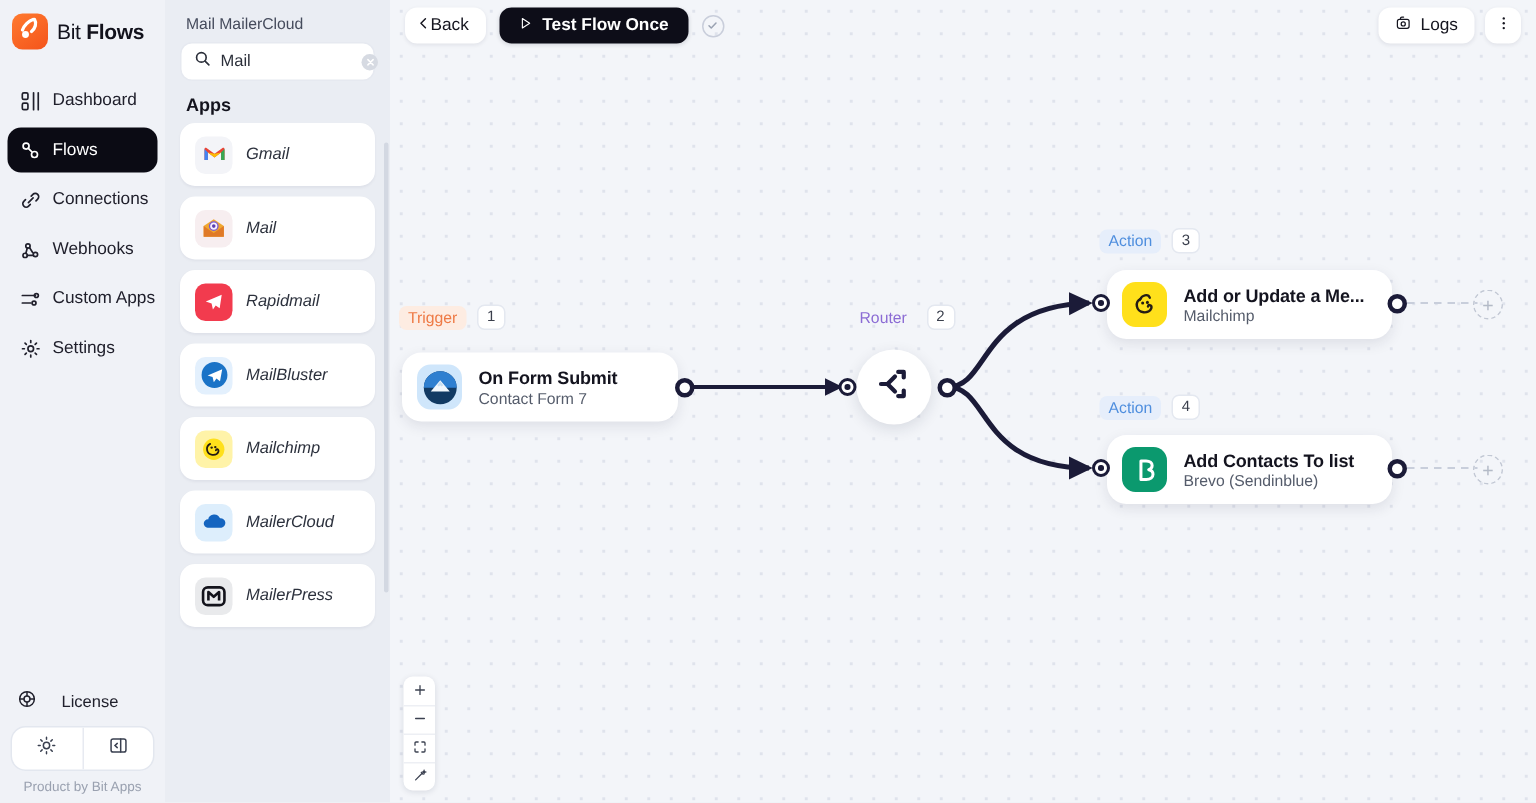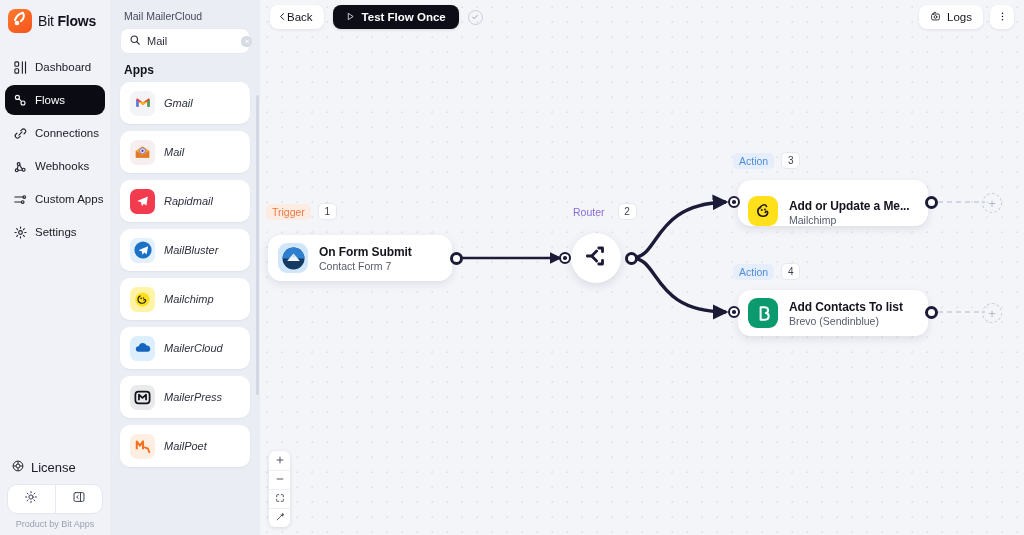--- a/index.html
+++ b/index.html
@@ -38,22 +38,22 @@
     height: 30px; padding: 0 8px; border-radius: 9px;
     font-size: 11.5px; color: #20202c; cursor: pointer;
     white-space: nowrap;
   }
   .nav-item.active { background: #0b0b14; color: #ffffff; }
   .nav-item .ic { width: 15px; height: 15px; flex: 0 0 15px; display:flex; align-items:center; justify-content:center;}
   .nav-item svg { width: 15px; height: 15px; display: block; }
 
   .leftnav-footer { position: absolute; left: 0; bottom: 6px; width: 110px; padding: 0 7px; }
   .license-row {
-    display: flex; align-items: center; gap: 6px;
-    font-size: 13px; color: #20202c; padding: 3px 4px 8px 4px; cursor: pointer;
+    display: flex; align-items: center; gap: 16px;
+    font-size: 11px; color: #20202c; padding: 3px 4px 8px 4px; cursor: pointer;
   }
   .license-row svg { width: 14px; height: 14px; }
   .toggle-pair {
     display: flex; background: #fff; border-radius: 10px; overflow: hidden;
     border: 1px solid #e3e7ef;
   }
   .toggle-pair > div {
     flex: 1; height: 28px; display: flex; align-items: center; justify-content: center; cursor: pointer;
   }
   .toggle-pair > div + div { border-left: 1px solid #e7eaf1; }
@@ -430,29 +430,20 @@
       <div class="app-card">
         <span class="app-ico" style="background:#e9eaec">
           <svg viewBox="0 0 24 24" width="19" height="19">
               <rect x="3" y="4.5" width="18" height="15" rx="4" fill="none" stroke="#13131b" stroke-width="2.2"></rect>
               <path d="M7.5 15.5v-7l4.5 4 4.5-4v7" fill="none" stroke="#13131b" stroke-width="2.2" stroke-linejoin="round"></path>
             </svg>
         </span>
         <span class="app-name">MailerPress</span>
       </div>
 
-      <div class="app-card">
-        <span class="app-ico" style="background:#fdeee2">
-          <svg viewBox="0 0 24 24" width="20" height="20">
-              <path d="M4.5 16V6.5l3.8 5 3.7-5V16" fill="none" stroke="#f4701f" stroke-width="2.4" stroke-linejoin="round"></path>
-              <path d="M13.5 13.5l4.4 1.6 1.6 4.4" fill="none" stroke="#f4701f" stroke-width="2.2" stroke-linecap="round"></path>
-            </svg>
-        </span>
-        <span class="app-name">MailPoet</span>
-      </div>
 
     </div>
 
     <div class="panel-scroll"></div>
   </div>
 
   <div class="canvas">
 
     <div class="topbar">
       <div class="btn-back">
@@ -552,21 +543,21 @@
         </svg>
       </span>
     </div>
     <div class="port out" style="left:365px; top:252px;"></div>
 
     <div class="tag" style="left:473px; top:152px;">
       <span class="tag-label tag-action">Action</span>
       <span class="tag-num">3</span>
     </div>
     <div class="port dotted" style="left:468px; top:196px;"></div>
-    <div class="node" style="left:478px; top:180px; width:190px;align-items:flex-end;">
+    <div class="node" style="left:478px; top:180px; width:190px;">
       <span class="node-ico" style="background:#ffe01b">
         <svg viewBox="0 0 24 24" width="23" height="23">
             <path d="M9 7.3c-2.1 1-3.2 3.3-2.8 5.5.4 2 2.2 3.8 4.6 4.1 2.6.3 4.8-1.1 5.4-2.8.4-1.2-.1-2.1-1-2.2-.8-.1-1.2.4-1.3 1" fill="none" stroke="#241c15" stroke-width="1.7" stroke-linecap="round"></path>
             <path d="M8.2 8.4c.6-1.6 2-3 3.6-3.3 1.7-.3 3 .5 3.4 1.7" fill="none" stroke="#241c15" stroke-width="1.6" stroke-linecap="round"></path>
             <circle cx="10.2" cy="10.4" r="1.05" fill="#241c15"></circle>
             <circle cx="13.5" cy="10" r="1.05" fill="#241c15"></circle>
           </svg>
       </span>
       <span class="node-txt">
         <span class="node-title">Add or Update a Me...</span>

